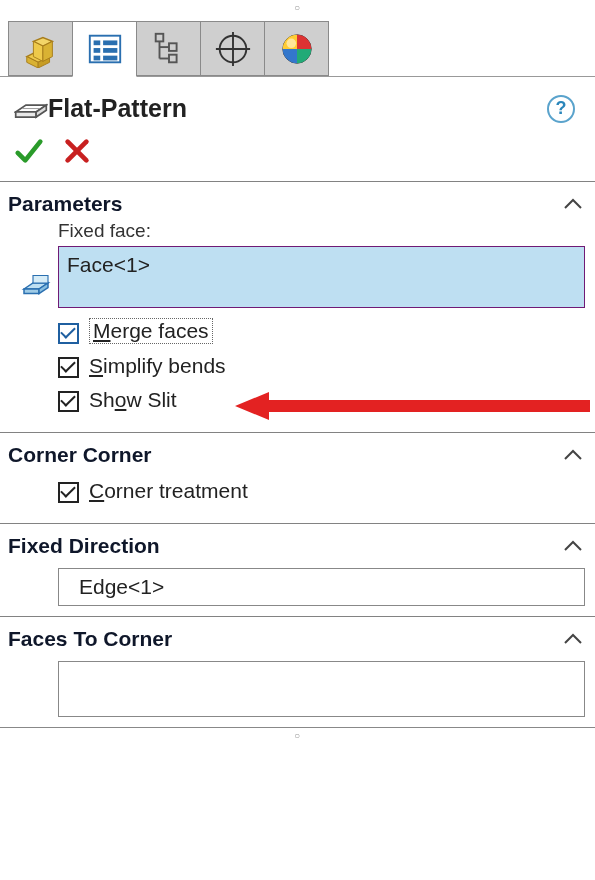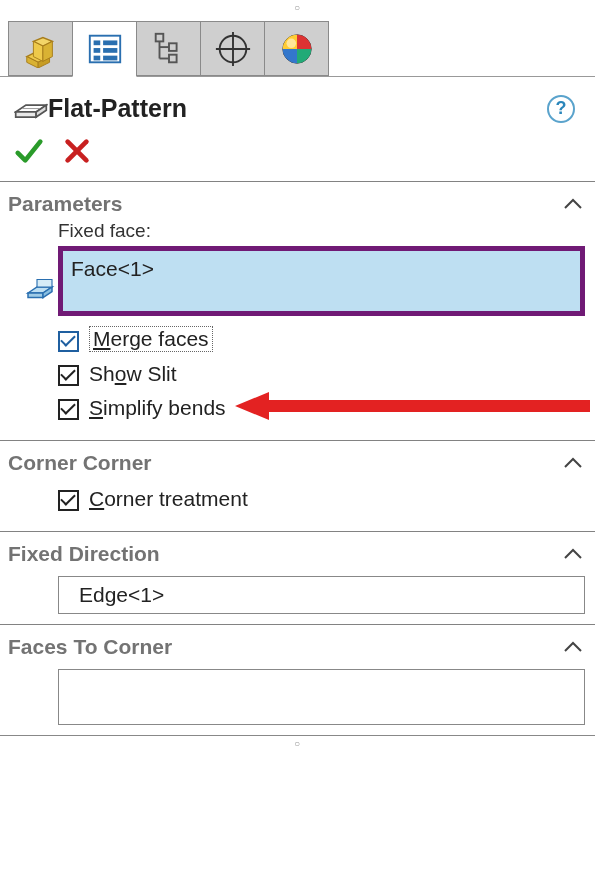--- a/index.html
+++ b/index.html
@@ -65,26 +65,26 @@
     .confirm-row svg{width:30px;height:30px;}
     
     .section{
       border-top:1px solid #828282;
       padding:8px 8px 10px 8px;
     }
     .section-head{
       display:flex;align-items:center;justify-content:space-between;
       padding:2px 4px 4px 0;
     }
-    .section-head .label{font-weight:700;font-size:21px;color:#737373;}
+    .section-head .label{font-weight:700;font-size:21px;color:#0f172a;}
     .chev{color:#444;}
     .section-body{padding:0 2px 0 50px;}
     .section .sublabel{font-size:19px;margin-bottom:4px;color:#333;}
     .selection-box{
-      border:5px solid #701a75;
+      border:1px solid #701a75;
       background:#bedff2;
       padding:6px 8px 30px 8px;
       font-size:21px;
       margin-bottom:10px;
       position:relative;
     }
     .sel-icon{
       position:absolute;left:-38px;top:22px;
     }
     .cb-row{
@@ -245,25 +245,25 @@
       </span>
       <span>Face&lt;1&gt;</span>
     </div>
 
     <label class="cb-row">
       <input type="checkbox" checked="" style="">
       <span class="dotted"><span class="u">M</span>erge faces</span>
     </label>
     <label class="cb-row black">
       <input type="checkbox" checked="" style="">
-      <span>Sh<span class="u">o</span>w Slit</span>
+      <span><span class="u">S</span>implify bends</span>
     </label>
     <label class="cb-row black">
       <input type="checkbox" checked="" style="">
-      <span><span class="u">S</span>implify bends</span>
+      <span>Sh<span class="u">o</span>w Slit</span>
     </label>
   </div>
 </div>
 
 <div class="section">
   <div class="section-head">
     <span class="label">Corner Corner</span>
     <span class="chev">
       <svg width="20" height="14" viewBox="0 0 20 14">
           <polyline points="2,11 10,3 18,11" fill="none" stroke="#444" stroke-width="2"></polyline>

